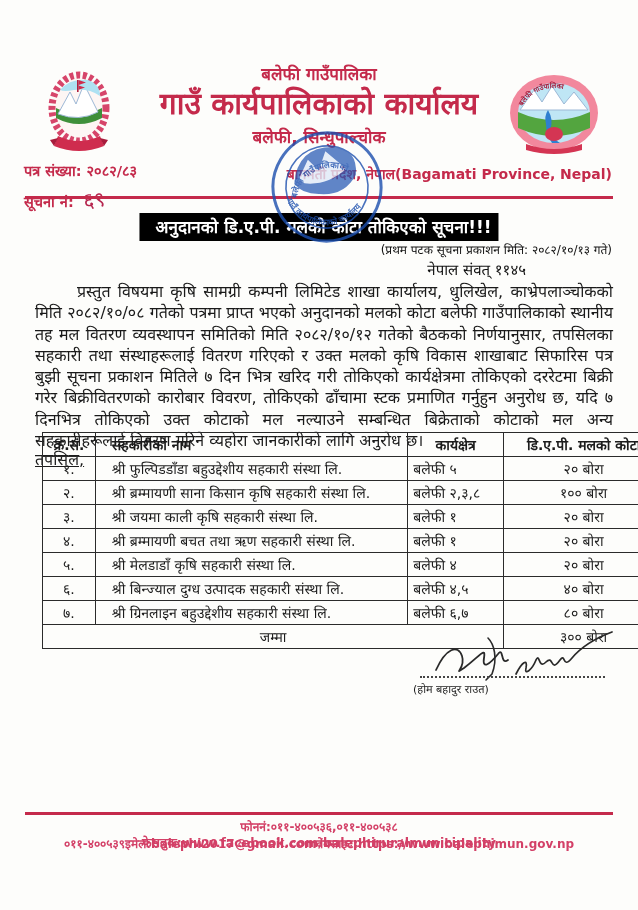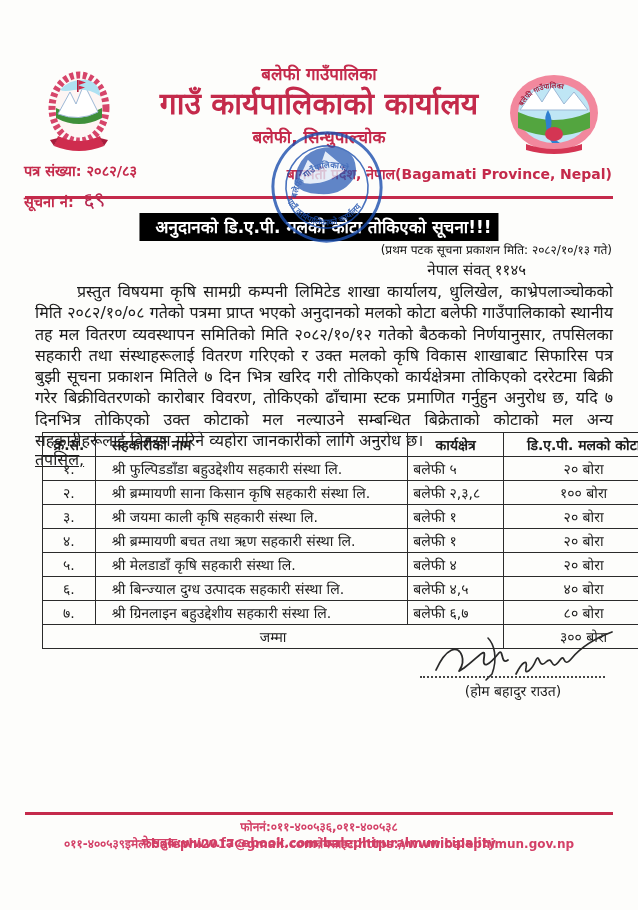--- a/index.html
+++ b/index.html
@@ -42,21 +42,21 @@
   table.quota th, table.quota td { border:1.5px solid #2b2b2b; padding:2px 5px; height:21px; }
   table.quota th { font-weight:bold; text-align:center; height:23px; }
   .col-sn   { width:44px;  text-align:center; }
   .col-name { width:260px; text-align:left; padding-left:16px !important; }
   .col-area { width:80px;  text-align:left; }
   .col-quota{ width:133px; text-align:center; }
   .total-row td { font-weight:normal; text-align:center; }
   
   .sig-svg    { position:absolute; left:428px; top:630px; }
   .sig-dots   { position:absolute; left:420px; top:676px; width:185px; border-top:2px dotted #444; }
-  .sig-name   { position:absolute; left:413px; top:681px; width:200px; text-align:center; font-size:14px; }
+  .sig-name   { position:absolute; left:413px; top:681px; width:200px; text-align:left; font-size:11px; }
   .sig-title  { position:absolute; left:400px; top:705px; width:225px; text-align:center; font-size:15px; }
   
   .footer-rule { position:absolute; left:25px; top:812px; width:588px; height:3px; background:#c42a4b; }
   .footer-l1 { position:absolute; top:818px; left:0; width:638px; text-align:center; font-size:12px; font-weight:bold; color:#d34067; }
   .footer-l2 { position:absolute; top:834px; left:0; width:638px; text-align:center; font-size:12.5px; font-weight:bold; color:#d34067; }
 </style>
 </head>
 <body>
 
 <div class="page">

